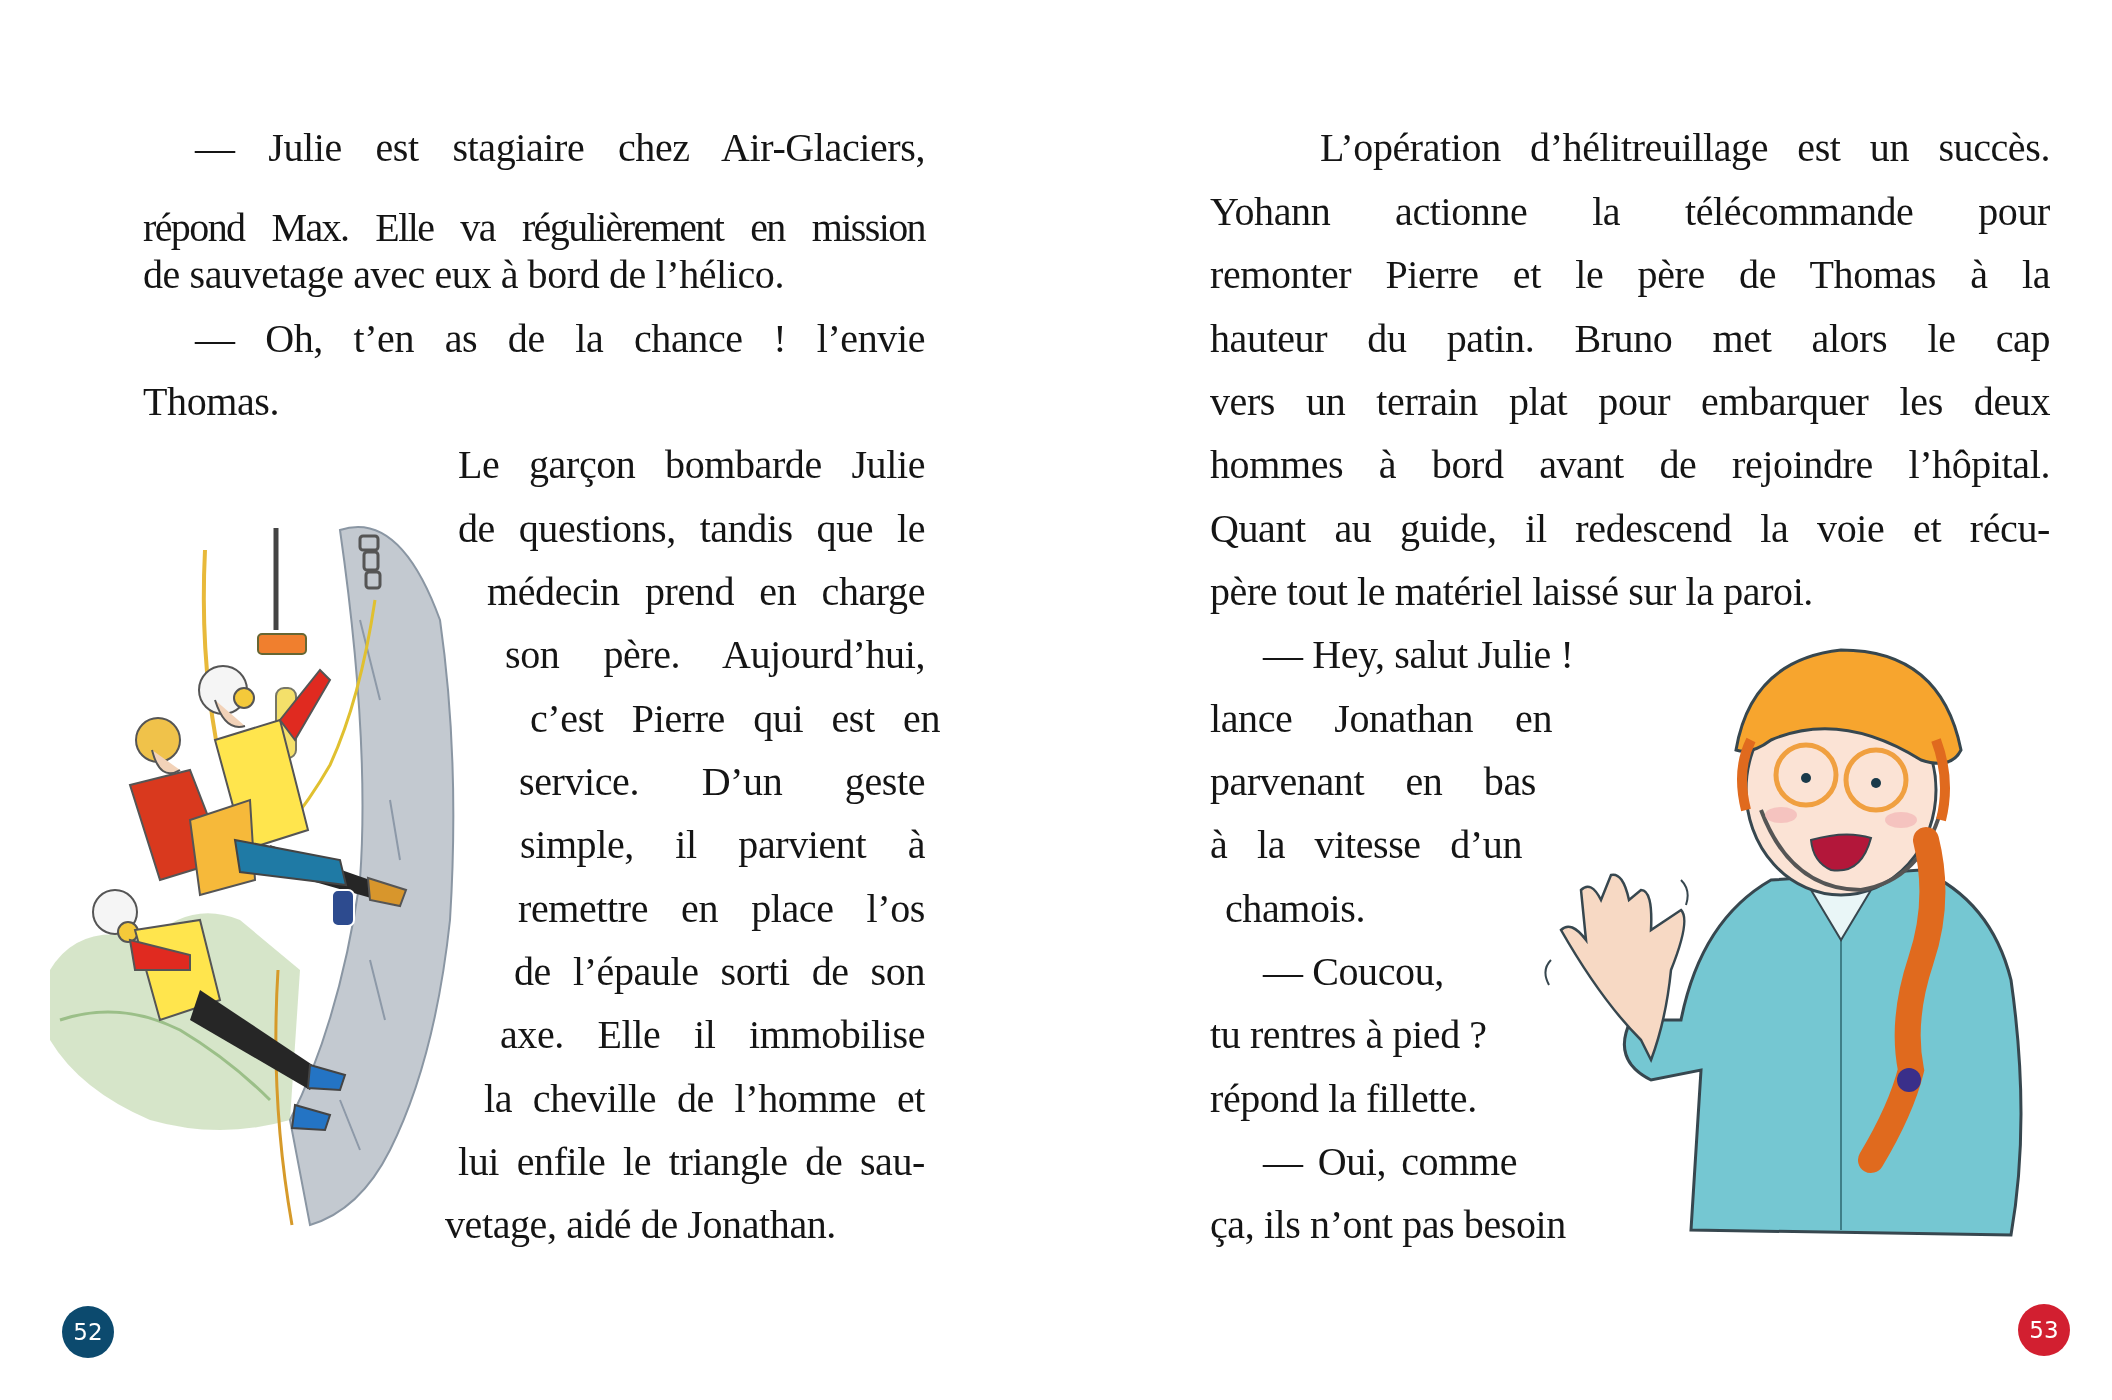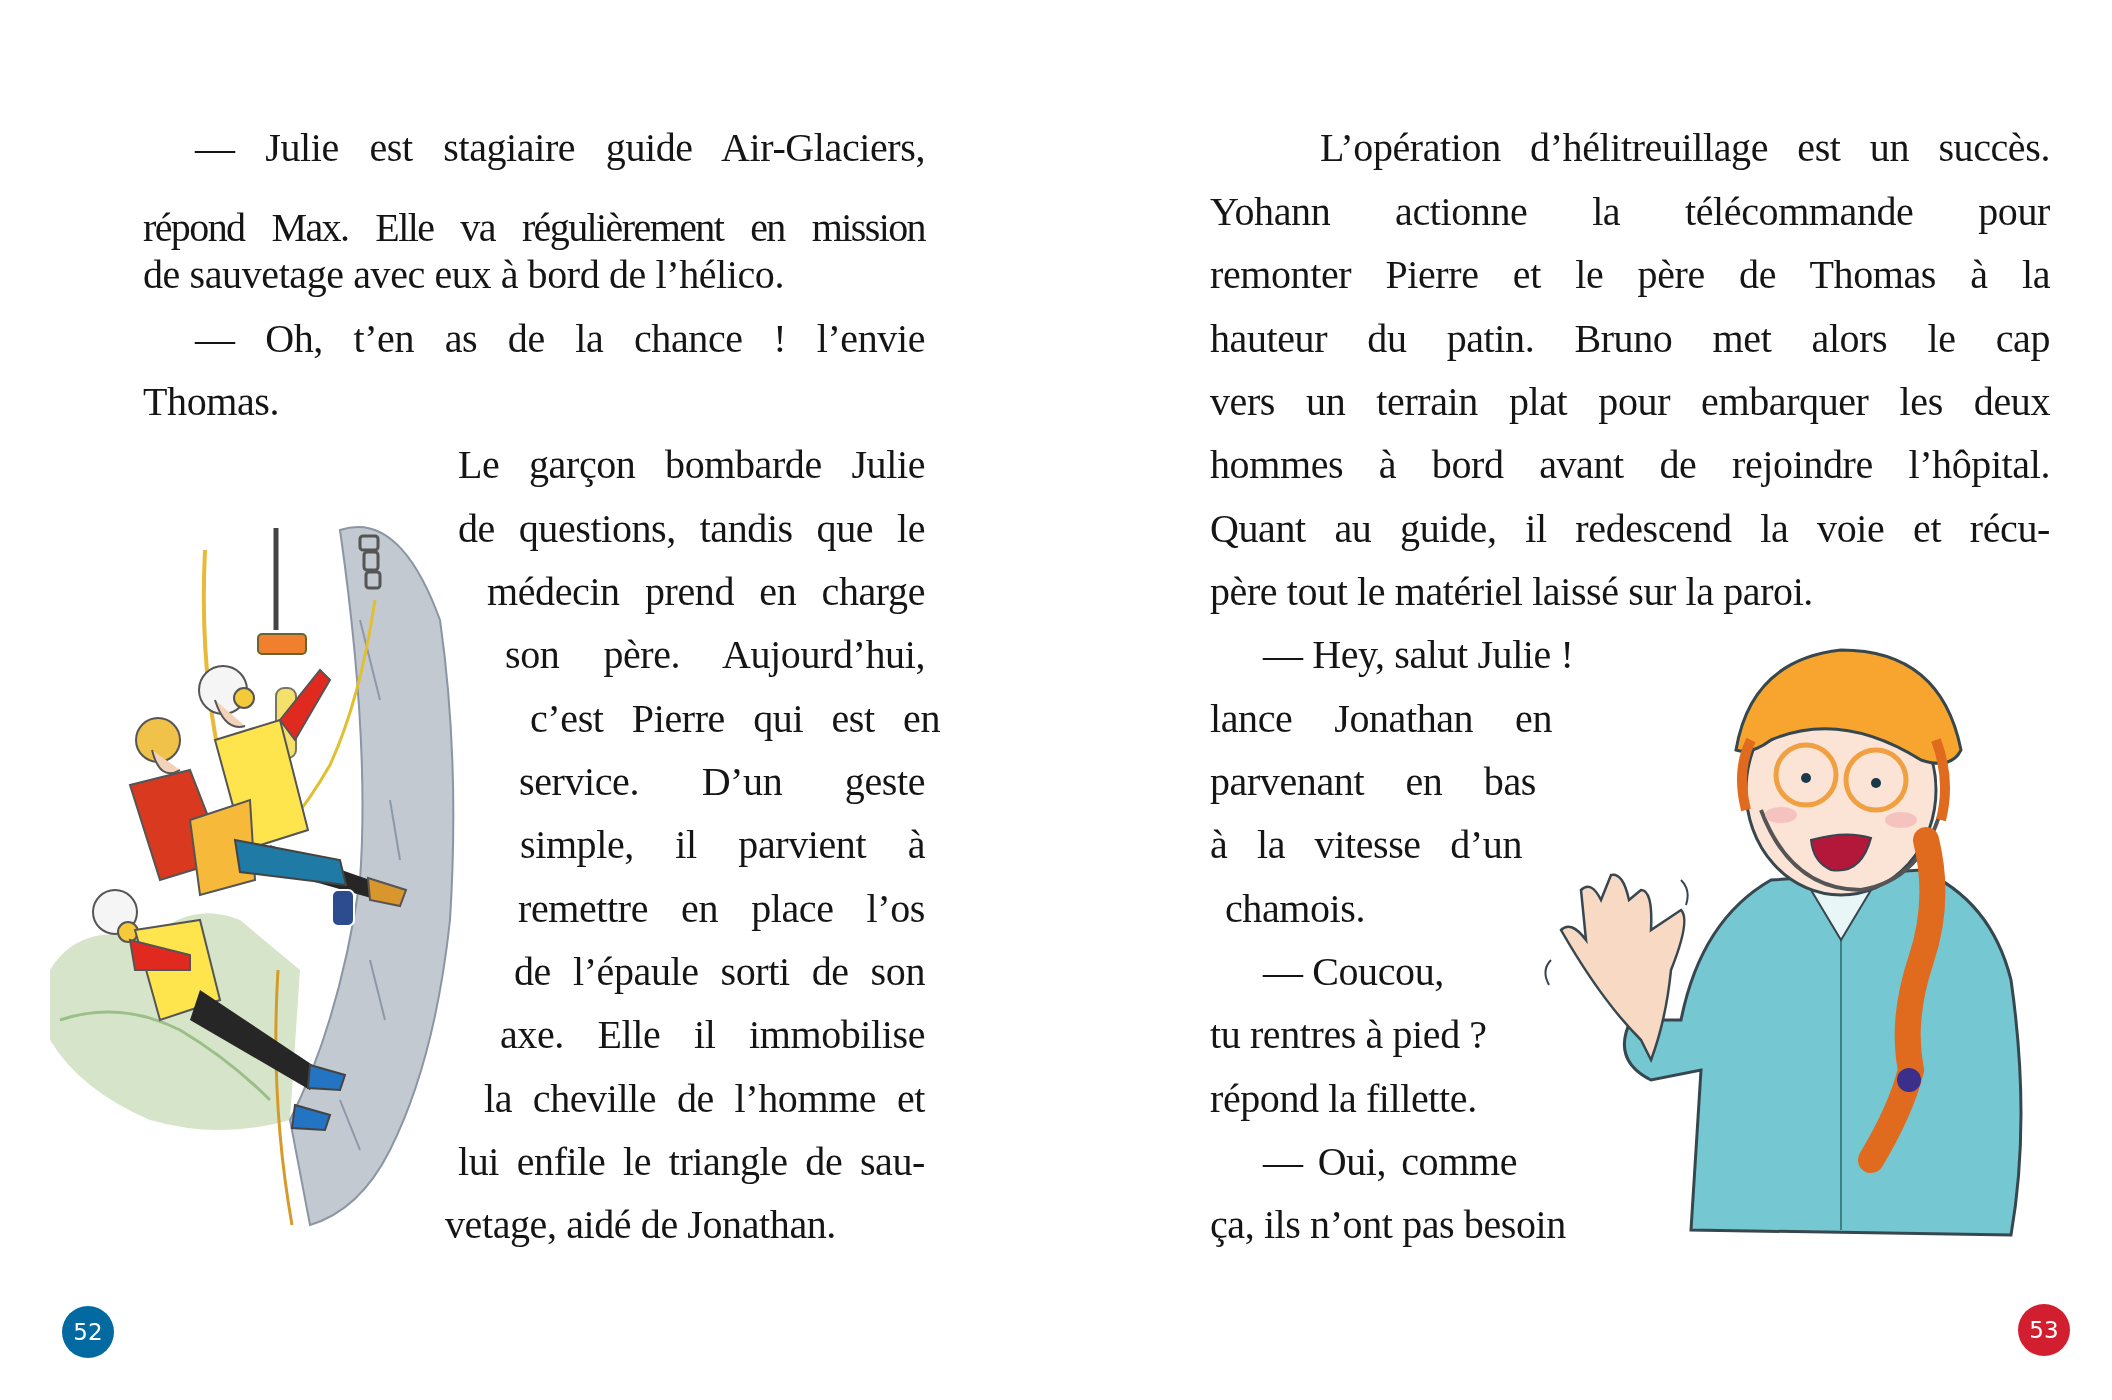--- a/index.html
+++ b/index.html
@@ -13,21 +13,21 @@
   .line.just { text-align: justify; text-align-last: justify; }
   .pnum { position: absolute; width: 52px; height: 52px; border-radius: 50%;
           color: #ffffff; font-family: "DejaVu Sans", sans-serif; font-size: 23px;
           display: flex; align-items: center; justify-content: center; font-weight: 500; }
   .illus { position: absolute; }
 </style>
 </head>
 <body>
 
 <div class="page left">
-  <div class="line just" style="left:195px; width:730px; top:124px;">— Julie est stagiaire guide Air-Glaciers,</div>
+  <div class="line just" style="left:195px; width:730px; top:124px;">— Julie est stagiaire chez Air-Glaciers,</div>
   <div class="line just" style="left:143px; width:782px; top:188px; letter-spacing:-1.6px;margin-top:16px;">répond Max. Elle va régulièrement en mission</div>
   <div class="line" style="left:143px; top:251px;text-align:center;">de sauvetage avec eux à bord de l’hélico.</div>
   <div class="line just" style="left:195px; width:730px; top:315px;">— Oh, t’en as de la chance ! l’envie</div>
   <div class="line" style="left:143px; top:378px;">Thomas.</div>
 
   <div class="line just" style="left:458px; width:467px; top:441px;">Le garçon bombarde Julie</div>
   <div class="line just" style="left:458px; width:467px; top:505px;">de questions, tandis que le</div>
   <div class="line just" style="left:487px; width:438px; top:568px;">médecin prend en charge</div>
   <div class="line just" style="left:505px; width:420px; top:631px;">son père. Aujourd’hui,</div>
   <div class="line just" style="left:530px; width:410px; top:695px;">c’est Pierre qui est en</div>
@@ -79,21 +79,21 @@
 
     <circle cx="75" cy="412" r="22" fill="#f5f5f5" stroke="#555" stroke-width="2"></circle>
     <circle cx="88" cy="432" r="10" fill="#f4c93a" stroke="#555" stroke-width="2"></circle>
     <path d="M95 430 L160 420 L180 500 L120 520 Z" fill="#ffe54d" stroke="#555" stroke-width="2"></path>
     <path d="M90 440 L150 455 L150 470 L95 470 Z" fill="#e02a20" stroke="#555" stroke-width="2"></path>
     <path d="M160 490 L280 570 L270 590 L150 520 Z" fill="#262626"></path>
     <path d="M270 565 L305 575 L300 590 L268 588 Z" fill="#2474c4" stroke="#444" stroke-width="2"></path>
     <path d="M255 605 L290 615 L285 630 L252 628 Z" fill="#2474c4" stroke="#444" stroke-width="2"></path>
   </svg>
 
-  <div class="pnum" style="left:62px; top:1306px; background:#0369a1;">52</div>
+  <div class="pnum" style="left:62px; top:1306px; background:#0c4a6e;">52</div>
 </div>
 
 <div class="page right">
   <div class="line just" style="left:212px; width:782px; top:124px; text-indent:52px;">L’opération d’hélitreuillage est un succès.</div>
   <div class="line just" style="left:154px; width:840px; top:188px;">Yohann actionne la télécommande pour</div>
   <div class="line just" style="left:154px; width:840px; top:251px;">remonter Pierre et le père de Thomas à la</div>
   <div class="line just" style="left:154px; width:840px; top:315px;">hauteur du patin. Bruno met alors le cap</div>
   <div class="line just" style="left:154px; width:840px; top:378px;">vers un terrain plat pour embarquer les deux</div>
   <div class="line just" style="left:154px; width:840px; top:441px;">hommes à bord avant de rejoindre l’hôpital.</div>
   <div class="line just" style="left:154px; width:840px; top:505px;">Quant au guide, il redescend la voie et récu-</div>

